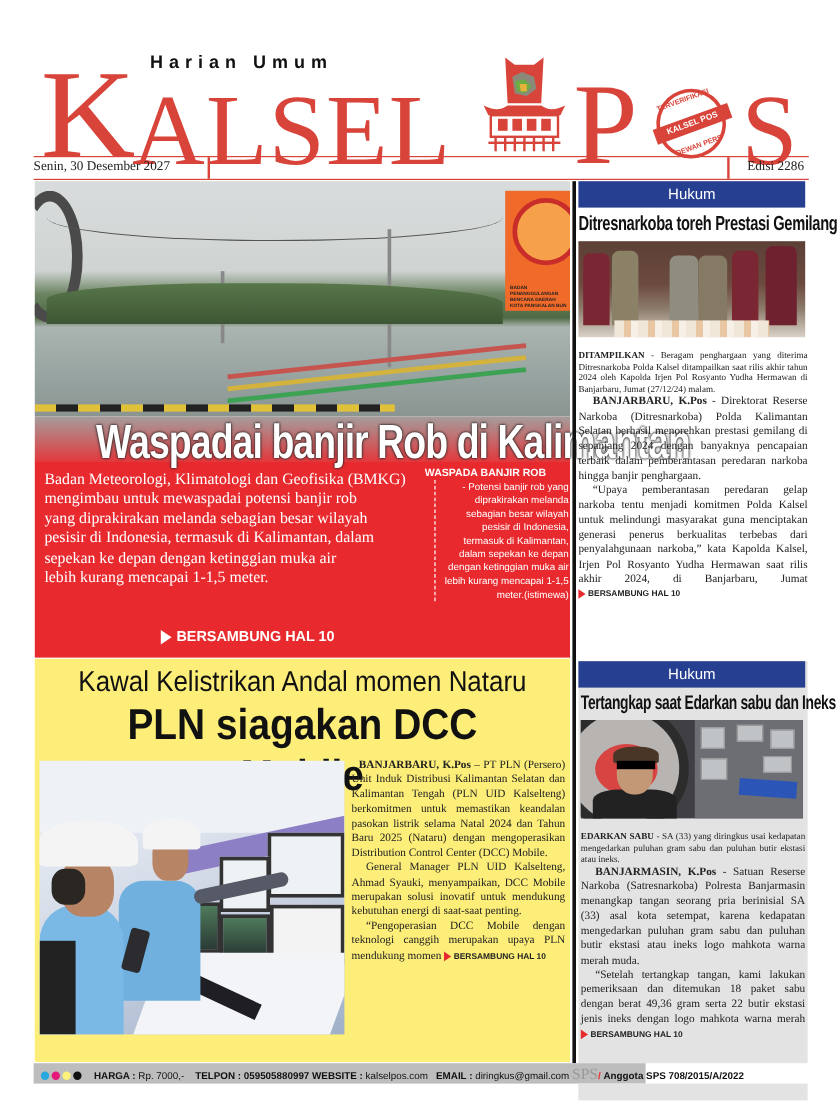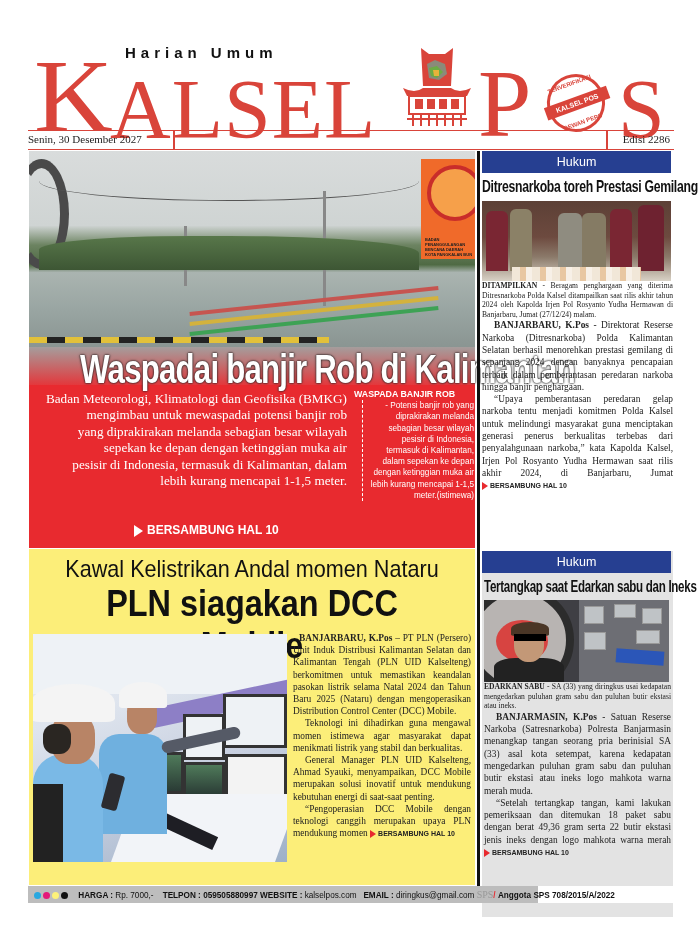--- a/index.html
+++ b/index.html
@@ -34,21 +34,21 @@
   .flood-photo .lights { position: absolute; left: 10px; top: 10px; width: 380px; height: 40px; border-bottom: 1.5px solid #555; border-radius: 0 0 50% 50%; }
   .flood-photo .pole { position: absolute; width: 3px; background: #888; }
   .flood-photo .rail { position: absolute; height: 4px; }
   .flood-photo .bpbd { position: absolute; right: 0; top: 8px; width: 54px; height: 100px; background: #f06a2a; }
   .flood-photo .bpbd .circle { position: absolute; left: 6px; top: 6px; width: 56px; height: 56px; border-radius: 50%; background: #f6a04a; border: 4px solid #c92d2a; }
   .flood-photo .bpbd .txt { position: absolute; left: 4px; top: 78px; font-family: "Liberation Sans", sans-serif; font-size: 4px; color: #222; font-weight: bold; }
   .flood-headline { position: absolute; left: 2px; top: 196px; width: 446px; text-align: center; font-family: "Liberation Sans", sans-serif; font-weight: bold; font-size: 40px; color: #fff; transform: scaleX(0.78); transform-origin: center; white-space: nowrap; letter-spacing: -1px;
      text-shadow: 0 0 3px #333, 0 0 2px #000; margin-top: -46px; }
   .flood-red { position: absolute; left: 0; top: 234px; width: 446px; height: 163px; background: #e82a2f; }
   .flood-gradient { position: absolute; left: 0; top: 196px; width: 446px; height: 38px; background: linear-gradient(180deg, #a59d9c 0%, #e3383c 100%); }
-  .flood-body { position: absolute; left: 8px; top: 6px; width: 310px; text-align: right; color: #fff; font-family: "Liberation Serif", serif; font-size: 13.2px; line-height: 16.4px; }
+  .flood-body { position: absolute; left: 8px; top: 6px; width: 310px; text-align: left; color: #fff; font-family: "Liberation Serif", serif; font-size: 13.2px; line-height: 16.4px; }
   .flood-more { position: absolute; left: 105px; top: 138px; color: #fff; font-family: "Liberation Sans", sans-serif; font-weight: bold; font-size: 12px; }
   .flood-more .arrow { display: inline-block; width: 0; height: 0; border-top: 6px solid transparent; border-bottom: 6px solid transparent; border-left: 9px solid #fff; vertical-align: middle; margin-right: 4px; position: relative; }
   .flood-side { position: absolute; left: 325px; top: 4px; width: 120px; color: #fff; font-family: "Liberation Sans", sans-serif; font-size: 8.2px; line-height: 11.2px; text-align: right; }
   .flood-side .title { font-weight: bold; font-size: 8.8px; text-align: left; }
   .flood-side .body { border-left: 1.5px dashed #fff; padding-left: 4px; margin-left: 8px; }
 
   
   .pln { position: absolute; left: 29px; top: 549px; width: 446px; height: 336px; background: #fcee79; }
   .pln-kicker { position: absolute; left: 0; top: 6px; width: 446px; text-align: center; font-family: "Liberation Sans", sans-serif; font-size: 24px; transform: scaleX(0.9); color: #111; }
   .pln-headline { position: absolute; left: 0; top: 34px; width: 446px; text-align: center; font-family: "Liberation Sans", sans-serif; font-weight: bold; font-size: 36px; color: #111; transform: scaleX(0.9); }
@@ -72,21 +72,21 @@
   .col-divider { position: absolute; left: 477px; top: 151px; width: 3px; height: 735px; background: #111; }
 
   
   .rcol { position: absolute; left: 482px; top: 151px; width: 191px; }
   .rubric { width: 189px; height: 22px; background: #263f91; color: #fff; text-align: center; font-family: "Liberation Sans", sans-serif; font-size: 12.5px; line-height: 22px; }
   .r-headline { font-family: "Liberation Sans", sans-serif; font-weight: bold; font-size: 17px; color: #111; white-space: nowrap; transform: scaleX(0.72); transform-origin: left; margin-top: 4px; letter-spacing: -0.4px; }
   .r-photo { position: relative; width: 189px; height: 80px; overflow: hidden; margin-top: 4px;
      background: linear-gradient(180deg, #5c4036 0%, #6d4a3f 45%, #8b7a6a 70%, #d9d2c6 100%); }
   .r-photo .person { position: absolute; bottom: 10px; border-radius: 6px 6px 0 0; }
   .r-photo .table { position: absolute; left: 30px; right: 30px; bottom: 0; height: 14px; background: repeating-linear-gradient(90deg, #f1e7d8 0 8px, #e8c7a2 8px 14px, #f7f0e7 14px 20px); }
-  .r-caption { font-size: 7.6px; line-height: 9.6px; text-align: justify; margin-top: 0; color: #222; }
+  .r-caption { font-size: 7.6px; line-height: 9.6px; text-align: justify; margin-top: 10px; color: #222; }
   .r-caption b { font-weight: bold; }
   .r-body { font-size: 9.4px; line-height: 12.3px; text-align: justify; margin-top: 0; color: #222; }
   .r-body p { text-indent: 12px; }
   .hukum2 { position: absolute; left: 482px; top: 551px; width: 191px; height: 335px; background: #e3e3e3; }
   .hukum2 .inner { padding: 0 2px; }
   .r-photo2 { position: relative; width: 185px; height: 82px; overflow: hidden; margin-top: 4px; background: #3f3f44; }
   .r-photo2 .logo { position: absolute; left: -18px; top: -14px; width: 108px; height: 108px; border-radius: 50%; background: #b8b4b2; border: 8px solid #2c2c2c; }
   .r-photo2 .logo .red { position: absolute; left: 22px; top: 26px; width: 52px; height: 42px; border-radius: 50%; background: #d74441; }
   .r-photo2 .face { position: absolute; left: 30px; top: 26px; width: 30px; height: 36px; border-radius: 45%; background: #c39877; }
   .r-photo2 .hair { position: absolute; left: 27px; top: 22px; width: 38px; height: 14px; border-radius: 50% 50% 10% 10%; background: #4a3626; }
@@ -94,21 +94,21 @@
   .r-photo2 .torso { position: absolute; left: 10px; top: 58px; width: 70px; height: 30px; border-radius: 30% 30% 0 0; background: #222; }
   .r-photo2 .items { position: absolute; left: 95px; top: 0; width: 90px; height: 82px; background: #6d6e74; }
   .r-photo2 .bag { position: absolute; background: #bfc3c6; border: 1px solid #999; }
   .r-photo2 .phone { position: absolute; left: 132px; top: 50px; width: 48px; height: 14px; background: #2b56b8; transform: rotate(4deg); }
 
   
   .footer { position: absolute; left: 28px; top: 886px; width: 510px; height: 17px; background: #bdbdbd; font-family: "Liberation Sans", sans-serif; font-size: 8.2px; line-height: 17px; color: #111; white-space: nowrap; }
   .footer .dots { display: inline-block; margin-left: 6px; margin-right: 6px; }
   .footer .dot { display: inline-block; width: 7px; height: 7px; border-radius: 50%; margin-right: 2px; vertical-align: middle; }
   .footer .lbl { font-weight: bold; }
-  .footer .sps { color: #999; font-family: "Liberation Serif", serif; font-size: 10px; text-align: center; }
+  .footer .sps { color: #999; font-family: "Liberation Serif", serif; font-size: 13px; text-align: center; }
   .footer .slash { color: #e82a2f; font-weight: bold; }
   .footer-strip { position: absolute; left: 482px; top: 903px; width: 191px; height: 14px; background: #e3e3e3; }
 </style>
 </head>
 <body>
 
 <div class="masthead">
   <div class="logo-word logo-k">K</div>
   <div class="harian">Harian Umum</div>
   <div class="logo-word logo-alsel">ALSEL</div>
@@ -166,22 +166,22 @@
       <div class="circle"></div>
       <div class="txt">BADAN PENANGGULANGAN BENCANA DAERAH KOTA PANGKALAN BUN</div>
     </div>
   </div>
   <div class="flood-gradient"></div>
   <div class="flood-red">
     <div class="flood-body">
       <div>Badan Meteorologi, Klimatologi dan Geofisika (BMKG)</div>
       <div>mengimbau untuk mewaspadai potensi banjir rob</div>
       <div>yang diprakirakan melanda sebagian besar wilayah</div>
+      <div>pesisir di Indonesia, termasuk di Kalimantan, dalam</div>
       <div>sepekan ke depan dengan ketinggian muka air</div>
-      <div>pesisir di Indonesia, termasuk di Kalimantan, dalam</div>
       <div>lebih kurang mencapai 1-1,5 meter.</div>
     </div>
     <div class="flood-more">
       <span class="arrow"></span><span>BERSAMBUNG HAL 10</span>
     </div>
     <div class="flood-side">
       <div class="title">WASPADA BANJIR ROB</div>
       <div class="body">- Potensi banjir rob yang diprakirakan melanda sebagian besar wilayah pesisir di Indonesia, termasuk di Kalimantan, dalam sepekan ke depan dengan ketinggian muka air lebih kurang mencapai 1-1,5 meter.(istimewa)</div>
     </div>
   </div>
@@ -207,21 +207,20 @@
     <div style="position:absolute;left:128px;top:100px;width:80px;height:12px;background:#555a66;transform:rotate(-12deg);border-radius:6px"></div>
     <div class="vest" style="left:0;top:120px;width:70px;height:108px;border-radius:30px 30px 0 0;background:#7ab9e6"></div>
     <div style="position:absolute;left:0;top:150px;width:30px;height:78px;background:#222"></div>
     <div class="skin" style="left:18px;top:80px;width:44px;height:50px"></div>
     <div style="position:absolute;left:10px;top:90px;width:28px;height:30px;background:#2a2622;border-radius:40%"></div>
     <div class="helmet" style="left:-2px;top:50px;width:84px;height:38px"></div>
     <div style="position:absolute;left:72px;top:140px;width:16px;height:36px;background:#2c2c30;border-radius:3px;transform:rotate(15deg)"></div>
   </div>
   <div class="pln-body">
     <p class="first"><b>BANJARBARU, K.Pos</b><span> – PT PLN (Persero) Unit Induk Distribusi Kalimantan Selatan dan Kalimantan Tengah (PLN UID Kalselteng) berkomitmen untuk memastikan keandalan pasokan listrik selama Natal 2024 dan Tahun Baru 2025 (Nataru) dengan mengoperasikan Distribution Control Center (DCC) Mobile.</span></p>
-    <p>Teknologi ini dihadirkan guna mengawal momen istimewa agar masyarakat dapat menikmati listrik yang stabil dan berkualitas.</p>
     <p>General Manager PLN UID Kalselteng, Ahmad Syauki, menyampaikan, DCC Mobile merupakan solusi inovatif untuk mendukung kebutuhan energi di saat-saat penting.</p>
     <p><span>“Pengoperasian DCC Mobile dengan teknologi canggih merupakan upaya PLN mendukung momen</span> <span class="more-inline"><span class="tri"></span><span>BERSAMBUNG HAL 10</span></span></p>
   </div>
 </div>
 
 <div class="col-divider"></div>
 
 <div class="rcol">
   <div class="rubric">Hukum</div>
   <div class="r-headline">Ditresnarkoba toreh Prestasi Gemilang</div>

